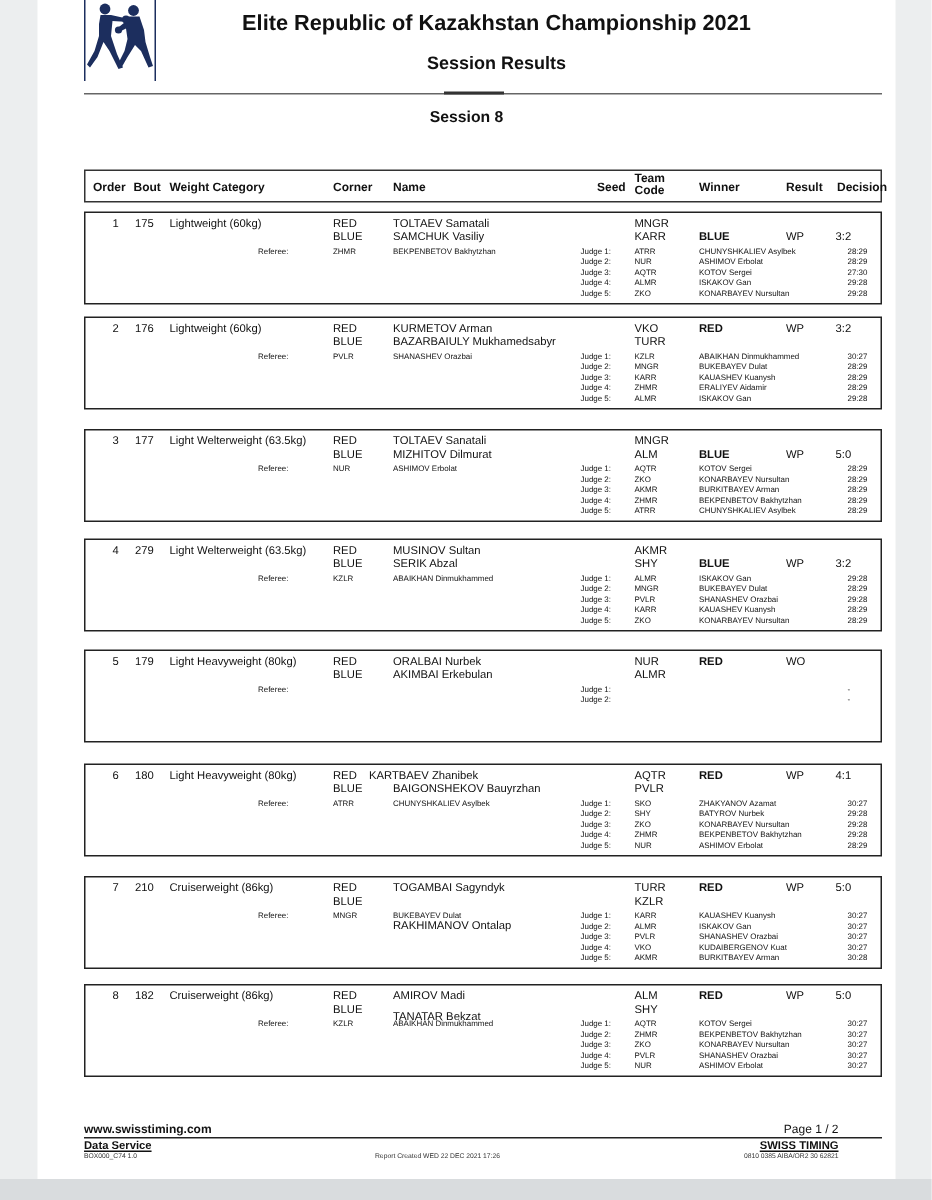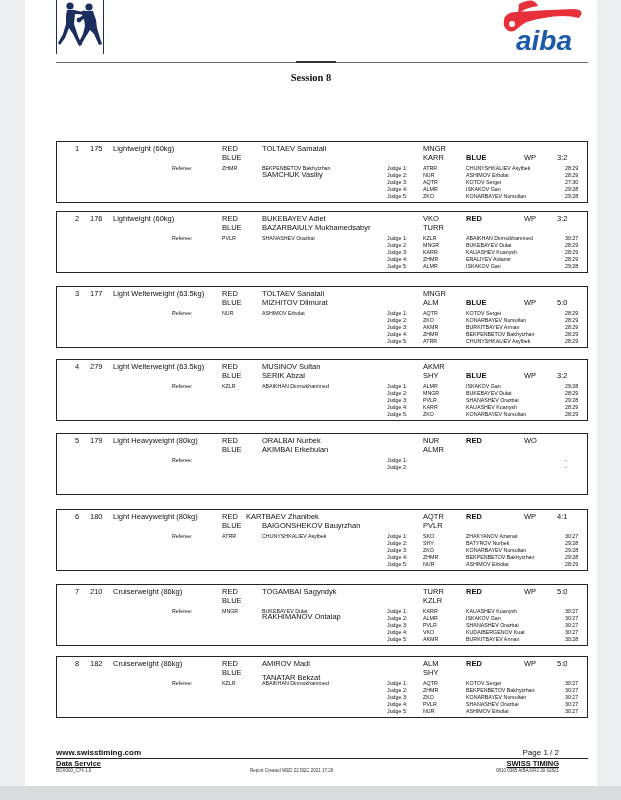--- a/index.html
+++ b/index.html
@@ -17,21 +17,21 @@
   .bottom-bar { position: absolute; left: 0; top: 786px; width: 621px; height: 14px; background: #d9dcde; }
 
   .logo-left { position: absolute; left: 31px; top: 0; width: 46px; height: 54px; border-left: 1px solid #1c2e5e; border-right: 1px solid #1c2e5e; }
   .logo-right { position: absolute; left: 469px; top: 0; width: 100px; height: 60px; }
 
   .title { position: absolute; left: 0; width: 572px; text-align: center; font-weight: bold; }
   .t1 { top: 8px; font-size: 14.5px; left: 20px; }
   .t2 { top: 35px; font-size: 12px; left: 20px; }
   .rule-top { position: absolute; left: 31px; top: 62px; width: 532px; border-top: 1px solid #666; }
   .rule-top-mark { position: absolute; left: 271px; top: 61px; width: 40px; border-top: 2px solid #333; }
-  .t3 { top: 72px; font-size: 10.5px; font-family: Liberation Serif, serif; }
+  .t3 { top: 72px; font-size: 10.5px; }
   .t4 { top: 96px; font-size: 10.5px; }
 
   .hdr {
     position: absolute; left: 31px; top: 113px; width: 532px; height: 22px;
     border: 1.5px solid #333; box-sizing: border-box;
     font-size: 8px; font-weight: bold;
   }
   .hdr span { position: absolute; top: 6px; }
   .hdr .tc { top: 1px; line-height: 8px; }
 
@@ -62,43 +62,52 @@
         <circle cx="13" cy="6" r="3.6"></circle>
         <path d="M10 10 L17 10 L26 12 L26 14.5 L18 14 L17 24 L21 36 L25 45 L22 46 L16 34 L12 28 L8 38 L3 45 L1 43 L6 34 L9 24 L9 16 Z"></path>
         <circle cx="32" cy="7" r="3.6"></circle>
         <path d="M29 11 L36 11 L39 20 L40 28 L43 38 L45 44 L42 45 L37 34 L33 30 L28 38 L24 45 L21 44 L26 34 L28 26 L27 19 L23 21 L21 19 L26 15 Z"></path>
         <circle cx="27" cy="13" r="2.6"></circle>
         <circle cx="22" cy="20" r="2.4"></circle>
       </g>
     </svg>
   </div>
 
-  <div class="logo-right">
-    <svg width="100" height="60" viewBox="0 0 100 60">
-      <path d="M25 4 Q 40 -4 44 6 Q 30 8 24 14 Z" fill="#e8303a"></path>
-      <path d="M10 26 Q 8 12 22 12 Q 50 10 80 9 Q 92 10 85 18 Q 70 14 50 18 Q 32 20 24 28 Q 16 36 10 26 Z" fill="#e8303a"></path>
-      <circle cx="18" cy="24" r="3" fill="#ffffff"></circle>
-      <text x="22" y="50" font-family="Liberation Sans, sans-serif" font-size="28" font-weight="bold" font-style="italic" fill="#1a5aa8">aiba</text>
-    </svg>
-  </div>
-
+
+  <div class="title t1">Elite Republic of Kazakhstan Championship 2021</div>
+  <div class="title t2">Session Results</div>
   <div class="rule-top"></div>
   <div class="rule-top-mark"></div>
   <div class="title t3">Session 8</div>
 
+  <div class="hdr">
+    <span style="left:5px">Order</span>
+    <span style="left:32px">Bout</span>
+    <span style="left:56px">Weight Category</span>
+    <span style="left:165px">Corner</span>
+    <span style="left:205px">Name</span>
+    <span style="left:341px">Seed</span>
+    <span class="tc" style="left:366px">
+      <span style="position:static;display:block">Team</span>
+      <span style="position:static;display:block">Code</span>
+    </span>
+    <span style="left:409px">Winner</span>
+    <span style="left:467px">Result</span>
+    <span style="left:501px">Decision</span>
+  </div>
 
   <div id="bouts">
       <div class="bout" style="top: 141px;">
     <span class="f-order" style="left:18px;top:2px">1</span>
     <span class="f-bout" style="left:33px;top:2px">175</span>
     <span class="f-weight" style="left:56px;top:2px">Lightweight (60kg)</span>
     <span class="f-rc" style="left:165px;top:2px">RED</span>
     <span class="f-bc" style="left:165px;top:11px">BLUE</span>
     <span class="f-rn" style="left:205px;top:2px">TOLTAEV Samatali</span>
-    <span class="f-bn" style="left:205px;top:28px">SAMCHUK Vasiliy</span>
+    <span class="f-bn" style="left:205px;top:11px">SAMCHUK Vasiliy</span>
     <span class="f-rt" style="left:366px;top:2px">MNGR</span>
     <span class="f-bt" style="left:366px;top:11px">KARR</span>
     <span class="f-win b" style="left: 409px; top: 11px;">BLUE</span>
     <span class="f-res" style="left: 467px; top: 11px;">WP</span>
     <span class="f-dec" style="left: 500px; top: 11px;">3:2</span>
     <span class="sm f-reflbl" style="left:115px;top:23px">Referee:</span>
     <span class="sm f-refc" style="left:165px;top:23px">ZHMR</span>
     <span class="sm f-refn" style="left:205px;top:23px">BEKPENBETOV Bakhytzhan</span>
     <div class="f-judges">
           <span class="sm" style="left: 330px; top: 23px;">Judge 1:</span>
@@ -122,21 +131,21 @@
           <span class="sm" style="left: 409px; top: 51px;">KONARBAYEV Nursultan</span>
           <span class="sm" style="left: 508px; top: 51px;">29:28</span>
         </div>
   </div>
       <div class="bout" style="top: 211px;">
     <span class="f-order" style="left:18px;top:2px">2</span>
     <span class="f-bout" style="left:33px;top:2px">176</span>
     <span class="f-weight" style="left:56px;top:2px">Lightweight (60kg)</span>
     <span class="f-rc" style="left:165px;top:2px">RED</span>
     <span class="f-bc" style="left:165px;top:11px">BLUE</span>
-    <span class="f-rn" style="left:205px;top:2px">BUKEBAYEV Adiet</span>
+    <span class="f-rn" style="left:205px;top:2px">KURMETOV Arman</span>
     <span class="f-bn" style="left:205px;top:11px">BAZARBAIULY Mukhamedsabyr</span>
     <span class="f-rt" style="left:366px;top:2px">VKO</span>
     <span class="f-bt" style="left:366px;top:11px">TURR</span>
     <span class="f-win b" style="left: 409px; top: 2px;">RED</span>
     <span class="f-res" style="left: 467px; top: 2px;">WP</span>
     <span class="f-dec" style="left: 500px; top: 2px;">3:2</span>
     <span class="sm f-reflbl" style="left:115px;top:23px">Referee:</span>
     <span class="sm f-refc" style="left:165px;top:23px">PVLR</span>
     <span class="sm f-refn" style="left:205px;top:23px">SHANASHEV Orazbai</span>
     <div class="f-judges">

